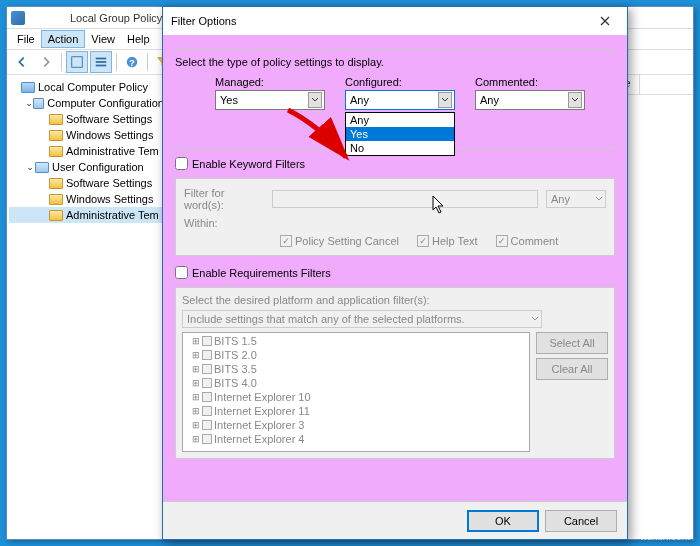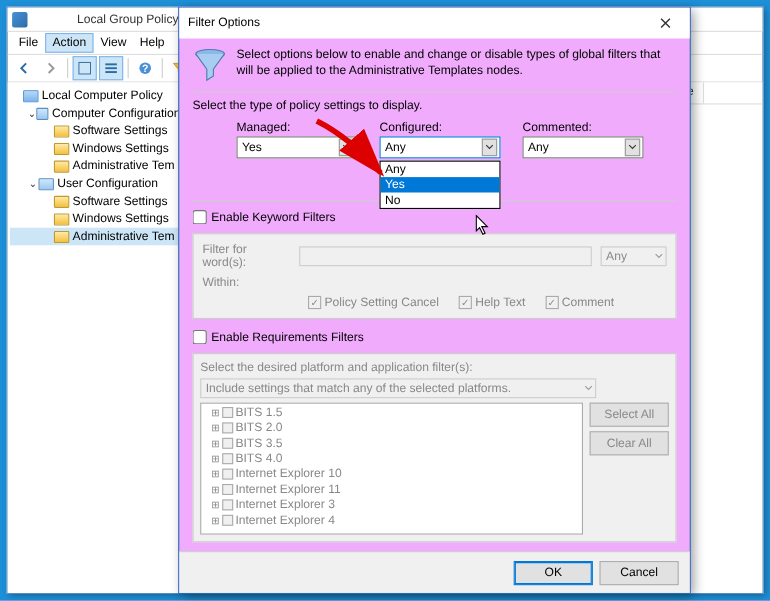--- a/index.html
+++ b/index.html
@@ -202,27 +202,20 @@
 <div class="dialog">
   <div class="dlg-title">
     <span>Filter Options</span>
     <div class="dlg-close">
       <svg width="10" height="10" viewBox="0 0 10 10">
           <path d="M1 1 L9 9 M9 1 L1 9" stroke="currentColor" stroke-width="1.3"></path>
         </svg>
     </div>
   </div>
   <div class="dlg-body">
-    <div class="intro">
-      <svg class="funnel" viewBox="0 0 32 32">
-        <ellipse cx="16" cy="6" rx="13" ry="4" fill="#8bb8e8" stroke="#4a7db0"></ellipse>
-        <path d="M3 6 L13 20 L13 30 L19 26 L19 20 L29 6" fill="#a8cdf0" stroke="#4a7db0"></path>
-      </svg>
-      <div class="intro-text">Select options below to enable and change or disable types of global filters that will be applied to the Administrative Templates nodes.</div>
-    </div>
     <hr class="hr">
     <div class="sec-label">Select the type of policy settings to display.</div>
 
     <div class="filter-row">
       <div class="filter-col">
         <label>Managed:</label>
         <div class="combo">
           <span>Yes</span>
           <div class="arrow">
               <svg width="8" height="6">

